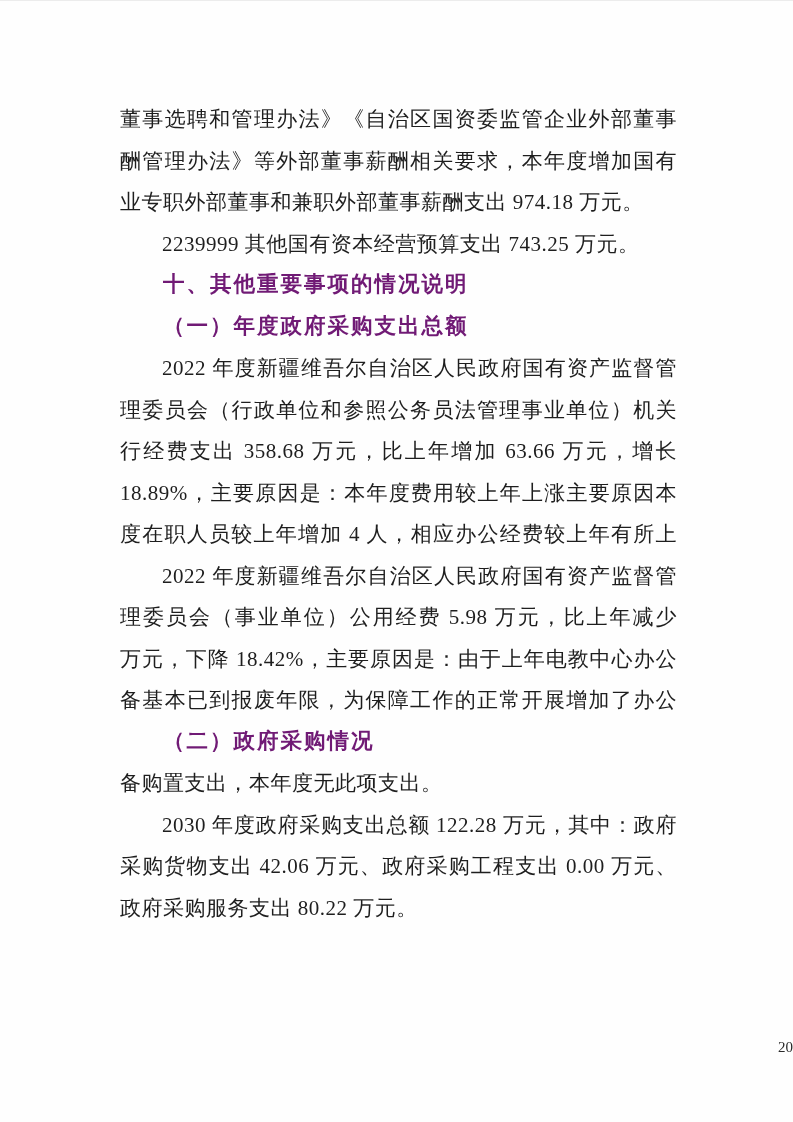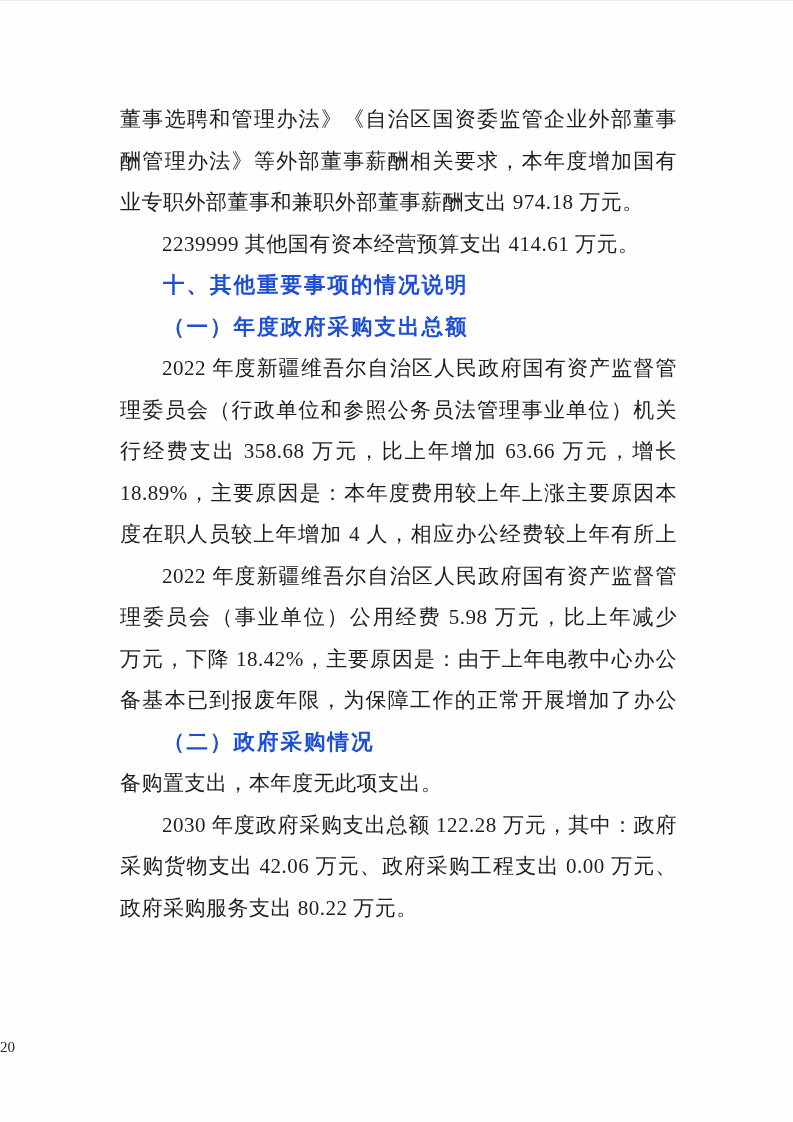--- a/index.html
+++ b/index.html
@@ -33,48 +33,48 @@
     text-justify: inter-character;
     letter-spacing: 0.5px;
   }
   .line.fill {
     text-align-last: justify;
   }
   .line.indent {
     text-indent: 2em;
   }
   .line.heading {
-    font-family: Liberation Serif, serif;
+    font-family: Liberation Mono, monospace;
     font-weight: bold;
     font-size: 21.5px;
-    color: #1d4ed8;
+    color: #701a75;
     letter-spacing: 2px;
     text-align: left;
     text-align-last: left;
   }
   .page-number {
     position: absolute;
     left: 0;
     right: 0;
     top: 1038px;
-    text-align: left;
+    text-align: right;
     font-family: "Liberation Serif", "DejaVu Serif", serif;
     font-size: 15px;
     color: #2a2a2a;
   }
 </style>
 </head>
 <body>
 
 <div class="page">
   <div class="content">
       <div class="line body fill">董事选聘和管理办法》《自治区国资委监管企业外部董事薪</div>
       <div class="line body fill">酬管理办法》等外部董事薪酬相关要求，本年度增加国有企</div>
       <div class="line body">业专职外部董事和兼职外部董事薪酬支出 974.18 万元。</div>
-      <div class="line body indent">2239999 其他国有资本经营预算支出 414.61 万元。</div>
+      <div class="line body indent">2239999 其他国有资本经营预算支出 743.25 万元。</div>
       <div class="line heading indent">十、其他重要事项的情况说明</div>
       <div class="line heading indent">（一）年度政府采购支出总额</div>
       <div class="line body fill indent">2022 年度新疆维吾尔自治区人民政府国有资产监督管</div>
       <div class="line body fill">理委员会（行政单位和参照公务员法管理事业单位）机关运</div>
       <div class="line body fill">行经费支出 358.68 万元，比上年增加 63.66 万元，增长</div>
       <div class="line body fill">18.89%，主要原因是：本年度费用较上年上涨主要原因本年</div>
       <div class="line body">度在职人员较上年增加 4 人，相应办公经费较上年有所上涨。</div>
       <div class="line body fill indent">2022 年度新疆维吾尔自治区人民政府国有资产监督管</div>
       <div class="line body fill">理委员会（事业单位）公用经费 5.98 万元，比上年减少 1.35</div>
       <div class="line body fill">万元，下降 18.42%，主要原因是：由于上年电教中心办公设</div>

